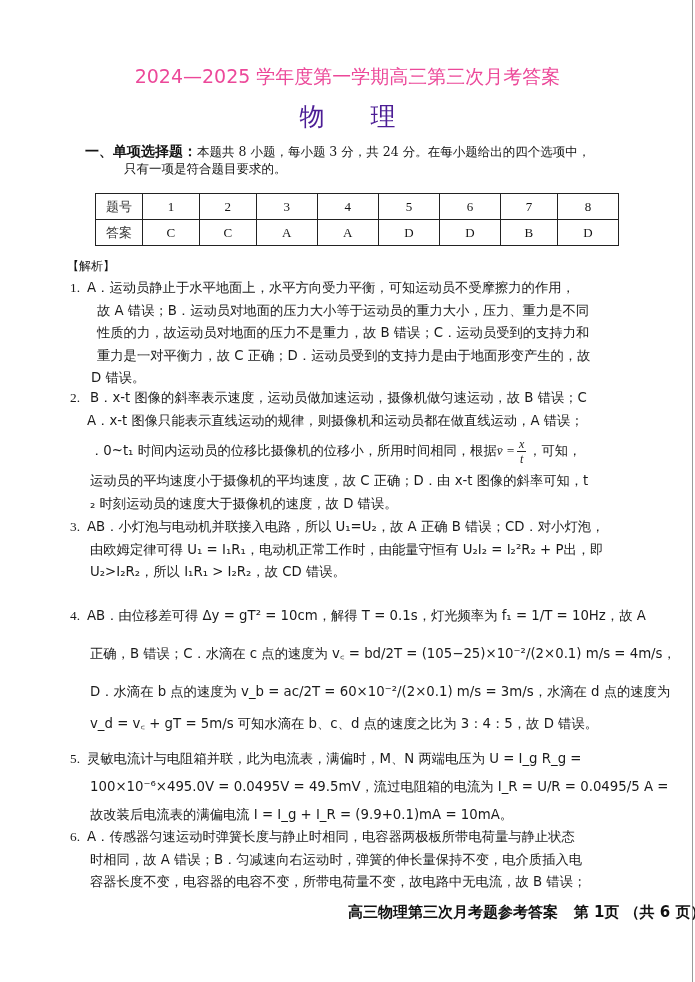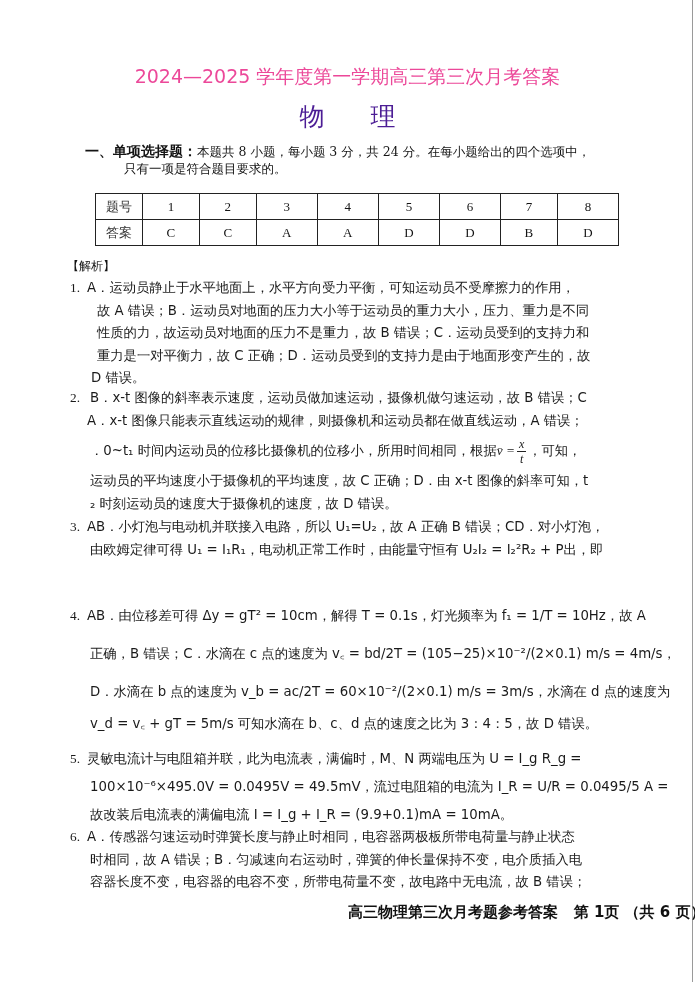--- a/index.html
+++ b/index.html
@@ -137,20 +137,21 @@
     <span class="ln" style="padding-left:3px">运动员的平均速度小于摄像机的平均速度，故 C 正确；D．由 x-t 图像的斜率可知，t</span>
     <span class="ln" style="padding-left:3px">₂ 时刻运动员的速度大于摄像机的速度，故 D 错误。</span>
   </div>
 </div>
 
 <div class="q" style="top:516px">
   <span class="num">3.</span>
   <div class="body">
     <span class="ln">AB．小灯泡与电动机并联接入电路，所以 U₁=U₂，故 A 正确 B 错误；CD．对小灯泡，</span>
     <span class="ln" style="padding-left:3px">由欧姆定律可得 U₁ = I₁R₁，电动机正常工作时，由能量守恒有 U₂I₂ = I₂²R₂ + P出，即</span>
+    <span class="ln" style="padding-left:3px">U₂&gt;I₂R₂，所以 I₁R₁ &gt; I₂R₂，故 CD 错误。</span>
   </div>
 </div>
 
 <div class="q" style="top:597px; line-height:38px">
   <span class="num">4.</span>
   <div class="body">
     <span class="ln">AB．由位移差可得 Δy = gT² = 10cm，解得 T = 0.1s，灯光频率为 f₁ = 1/T = 10Hz，故 A</span>
     <span class="ln" style="padding-left:3px">正确，B 错误；C．水滴在 c 点的速度为 v꜀ = bd/2T = (105−25)×10⁻²/(2×0.1) m/s = 4m/s，故 C 错误；</span>
     <span class="ln" style="padding-left:3px">D．水滴在 b 点的速度为 v_b = ac/2T = 60×10⁻²/(2×0.1) m/s = 3m/s，水滴在 d 点的速度为</span>
     <span class="ln" style="padding-left:3px; line-height:26px">v_d = v꜀ + gT = 5m/s 可知水滴在 b、c、d 点的速度之比为 3：4：5，故 D 错误。</span>

